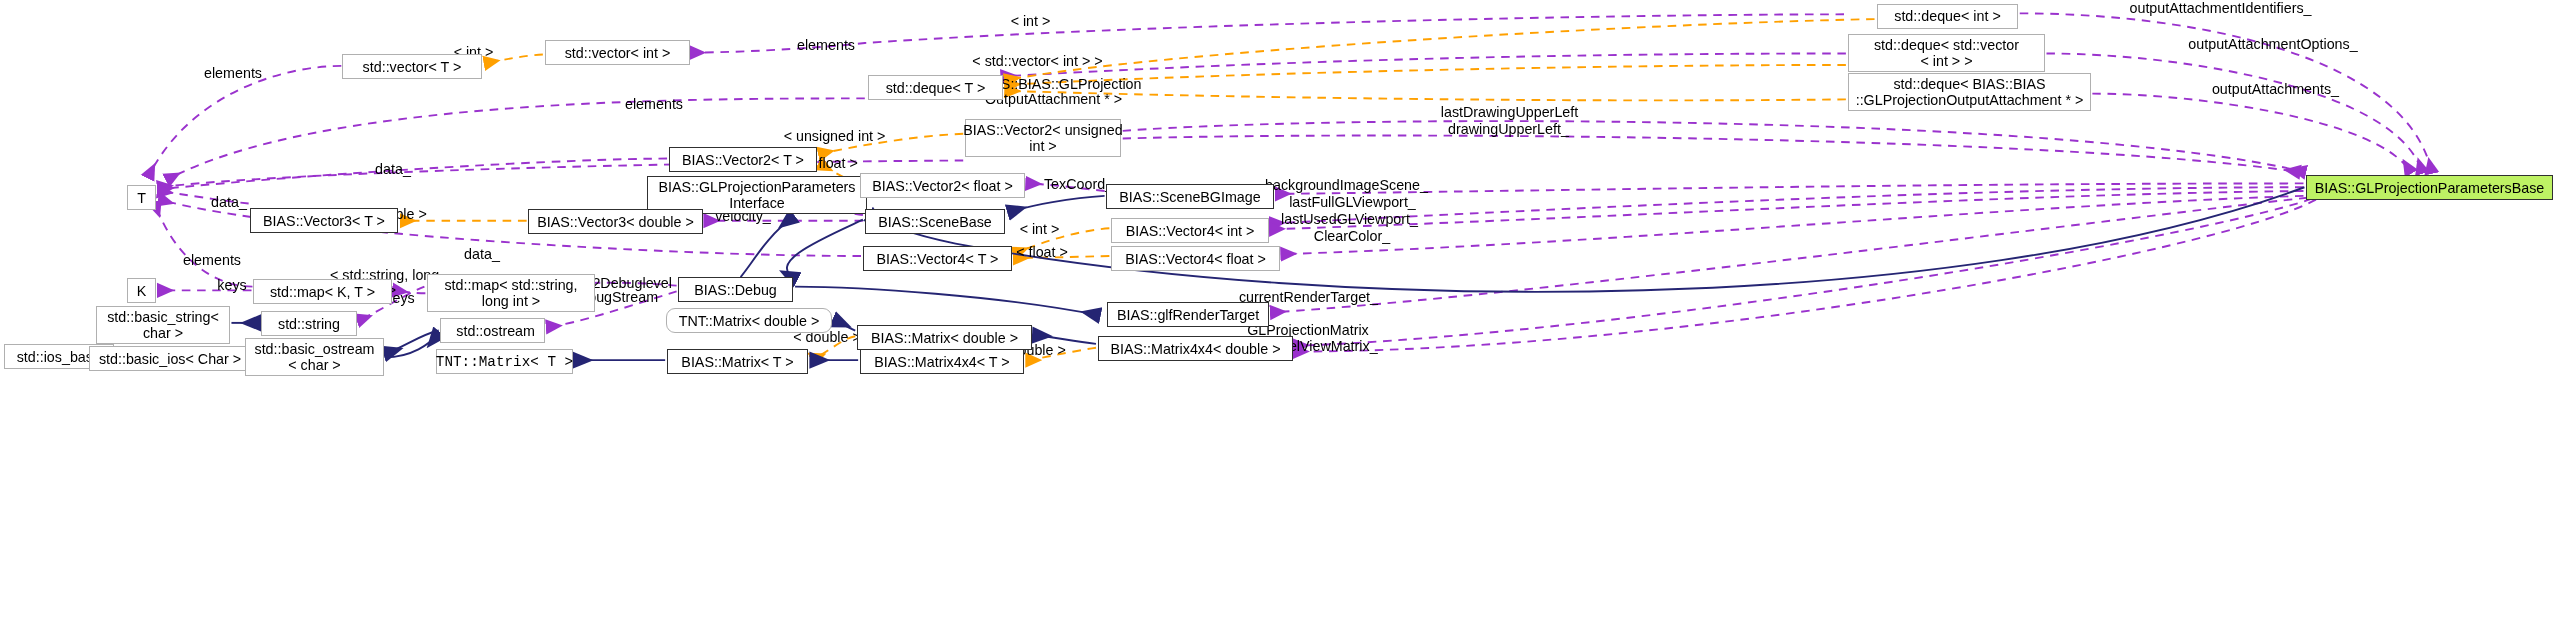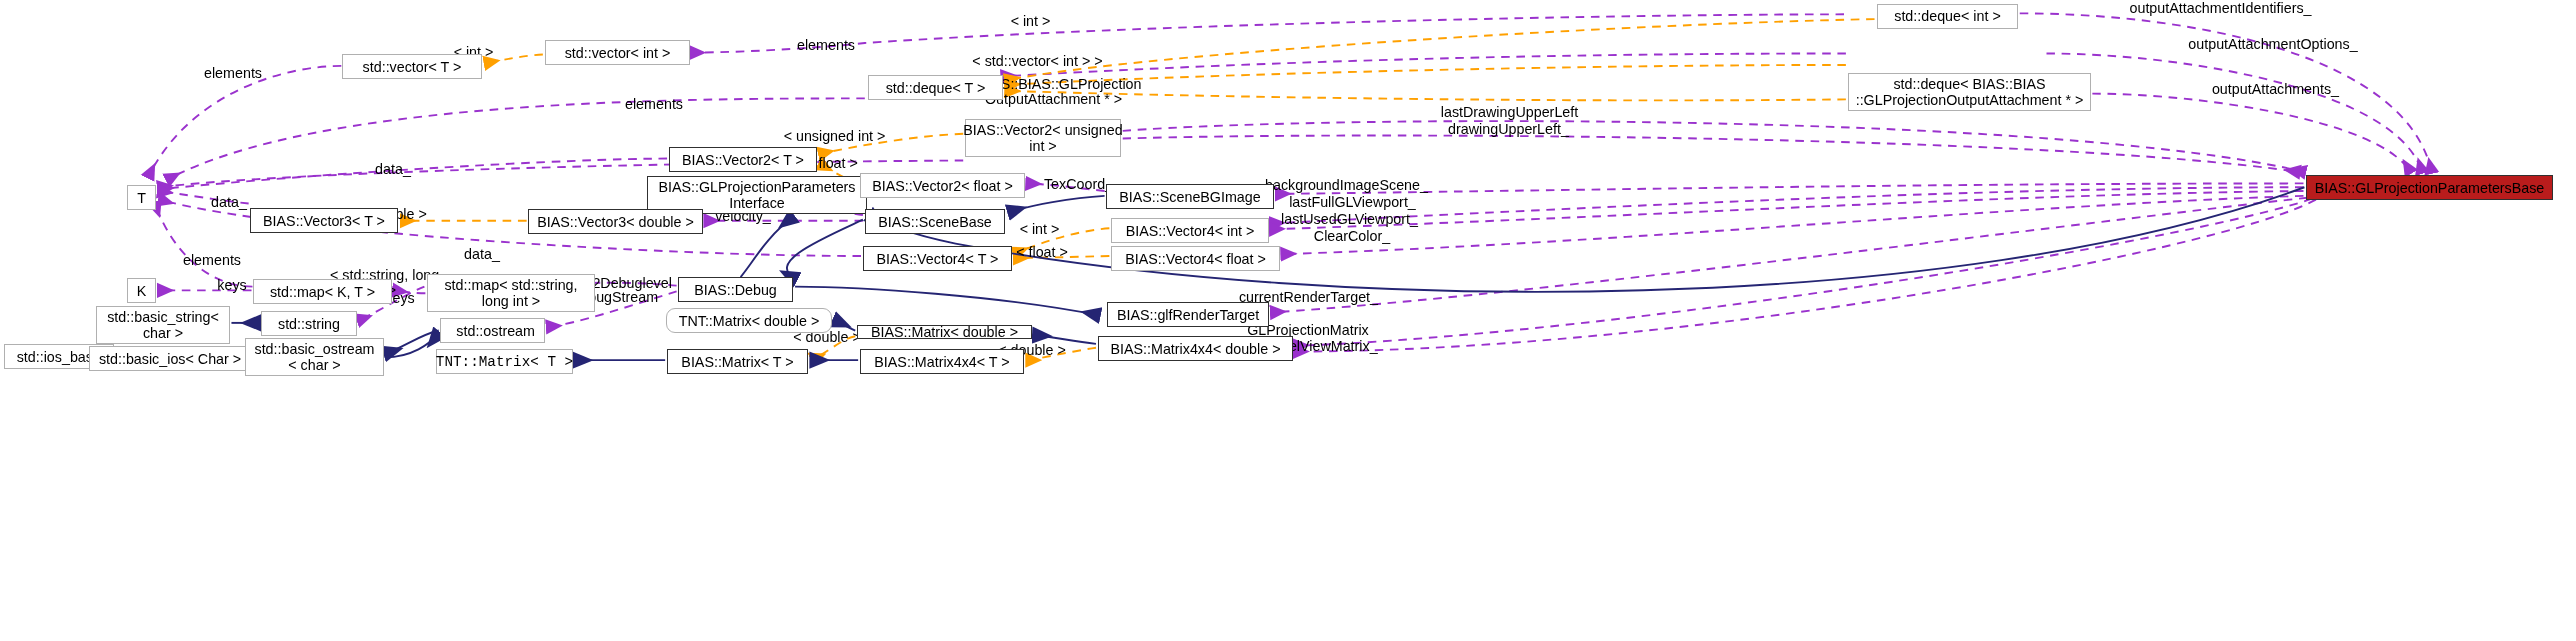--- a/index.html
+++ b/index.html
@@ -38,21 +38,21 @@
     justify-content: center;
     padding: 1.9px 5.7px;
     white-space: pre;
     z-index: 5;
   }
   .node.solid {
     border: 1.4px solid #303030;
   }
   .node.current {
     border: 1.4px solid #303030;
-    background: #b91c1c;
+    background: #bef264;
   }
   .edgelabel {
     position: absolute;
     font-size: 14.3px;
     line-height: 15.3px;
     color: #000000;
     white-space: pre;
     text-align: center;
     z-index: 4;
     background: transparent;
@@ -193,20 +193,22 @@
         <path d="M403,374 C430,374 450,360 459,349"></path>
 
         <path d="M459,346 C440,350 420,365 403,370"></path>
       </g>
     </g>
   </svg>
 
 <div class="node" style="left: 342px; top: 54px; width: 140px; height: 25px;">std::vector&lt; T &gt;</div>
     <div class="node" style="left: 545px; top: 40px; width: 145px; height: 25px;">std::vector&lt; int &gt;</div>
     <div class="node" style="left: 1877px; top: 3.8px; width: 141px; height: 25px;">std::deque&lt; int &gt;</div>
+    <div class="node" style="left: 1848px; top: 34px; width: 197px; height: 38px;">std::deque&lt; std::vector
+&lt; int &gt; &gt;</div>
     <div class="node" style="left: 868px; top: 75px; width: 135px; height: 25px;">std::deque&lt; T &gt;</div>
     <div class="node" style="left: 1848px; top: 73px; width: 243px; height: 38px;">std::deque&lt; BIAS::BIAS
 ::GLProjectionOutputAttachment * &gt;</div>
     <div class="node" style="left: 965px; top: 119px; width: 156px; height: 38px;">BIAS::Vector2&lt; unsigned
 int &gt;</div>
     <div class="node solid" style="left: 669px; top: 147px; width: 148px; height: 25px;">BIAS::Vector2&lt; T &gt;</div>
     <div class="node solid" style="left: 647px; top: 176px; width: 220px; height: 38px;">BIAS::GLProjectionParameters
 Interface</div>
     <div class="node" style="left: 860px; top: 173px; width: 165px; height: 25px;">BIAS::Vector2&lt; float &gt;</div>
     <div class="node solid" style="left: 1106px; top: 184px; width: 168px; height: 25px;">BIAS::SceneBGImage</div>
@@ -222,21 +224,21 @@
     <div class="node" style="left: 253px; top: 279px; width: 139px; height: 25px;">std::map&lt; K, T &gt;</div>
     <div class="node" style="left: 427px; top: 274px; width: 168px; height: 38px;">std::map&lt; std::string,
 long int &gt;</div>
     <div class="node solid" style="left: 678px; top: 277px; width: 115px; height: 25px;">BIAS::Debug</div>
     <div class="node solid" style="left: 1107px; top: 302px; width: 162px; height: 25px;">BIAS::glfRenderTarget</div>
     <div class="node" style="left: 96px; top: 306px; width: 134px; height: 38px;">std::basic_string&lt;
 char &gt;</div>
     <div class="node" style="left: 261px; top: 311px; width: 96px; height: 25px;">std::string</div>
     <div class="node" style="left: 666px; top: 308px; width: 166px; height: 25px; border-radius: 9px;">TNT::Matrix&lt; double &gt;</div>
     <div class="node" style="left: 440px; top: 318px; width: 105px; height: 25px; padding-left: 12px;">std::ostream</div>
-    <div class="node solid" style="left: 857px; top: 325px; width: 175px; height: 14px;">BIAS::Matrix&lt; double &gt;</div>
+    <div class="node solid" style="left: 857px; top: 325px; width: 175px; height: 25px;">BIAS::Matrix&lt; double &gt;</div>
     <div class="node solid" style="left: 1098px; top: 336px; width: 195px; height: 25px;">BIAS::Matrix4x4&lt; double &gt;</div>
     <div class="node" style="left: 3.8px; top: 344px; width: 110px; height: 25px;">std::ios_base</div>
     <div class="node" style="left: 89px; top: 346px; width: 162px; height: 25px;">std::basic_ios&lt; Char &gt;</div>
     <div class="node" style="left: 245px; top: 338px; width: 139px; height: 38px;">std::basic_ostream
 &lt; char &gt;</div>
     <div class="node" style="left: 436px; top: 349px; width: 137px; height: 25px; font-family: Liberation Mono, monospace;">TNT::Matrix&lt; T &gt;</div>
     <div class="node solid" style="left: 667px; top: 349px; width: 141px; height: 25px;">BIAS::Matrix&lt; T &gt;</div>
     <div class="node solid" style="left: 860px; top: 349px; width: 164px; height: 25px;">BIAS::Matrix4x4&lt; T &gt;</div>
     <div class="edgelabel" style="left: 195px; top: 66px; width: 76px;">elements</div>
     <div class="edgelabel" style="left: 445px; top: 45px; width: 57px;">&lt; int &gt;</div>

